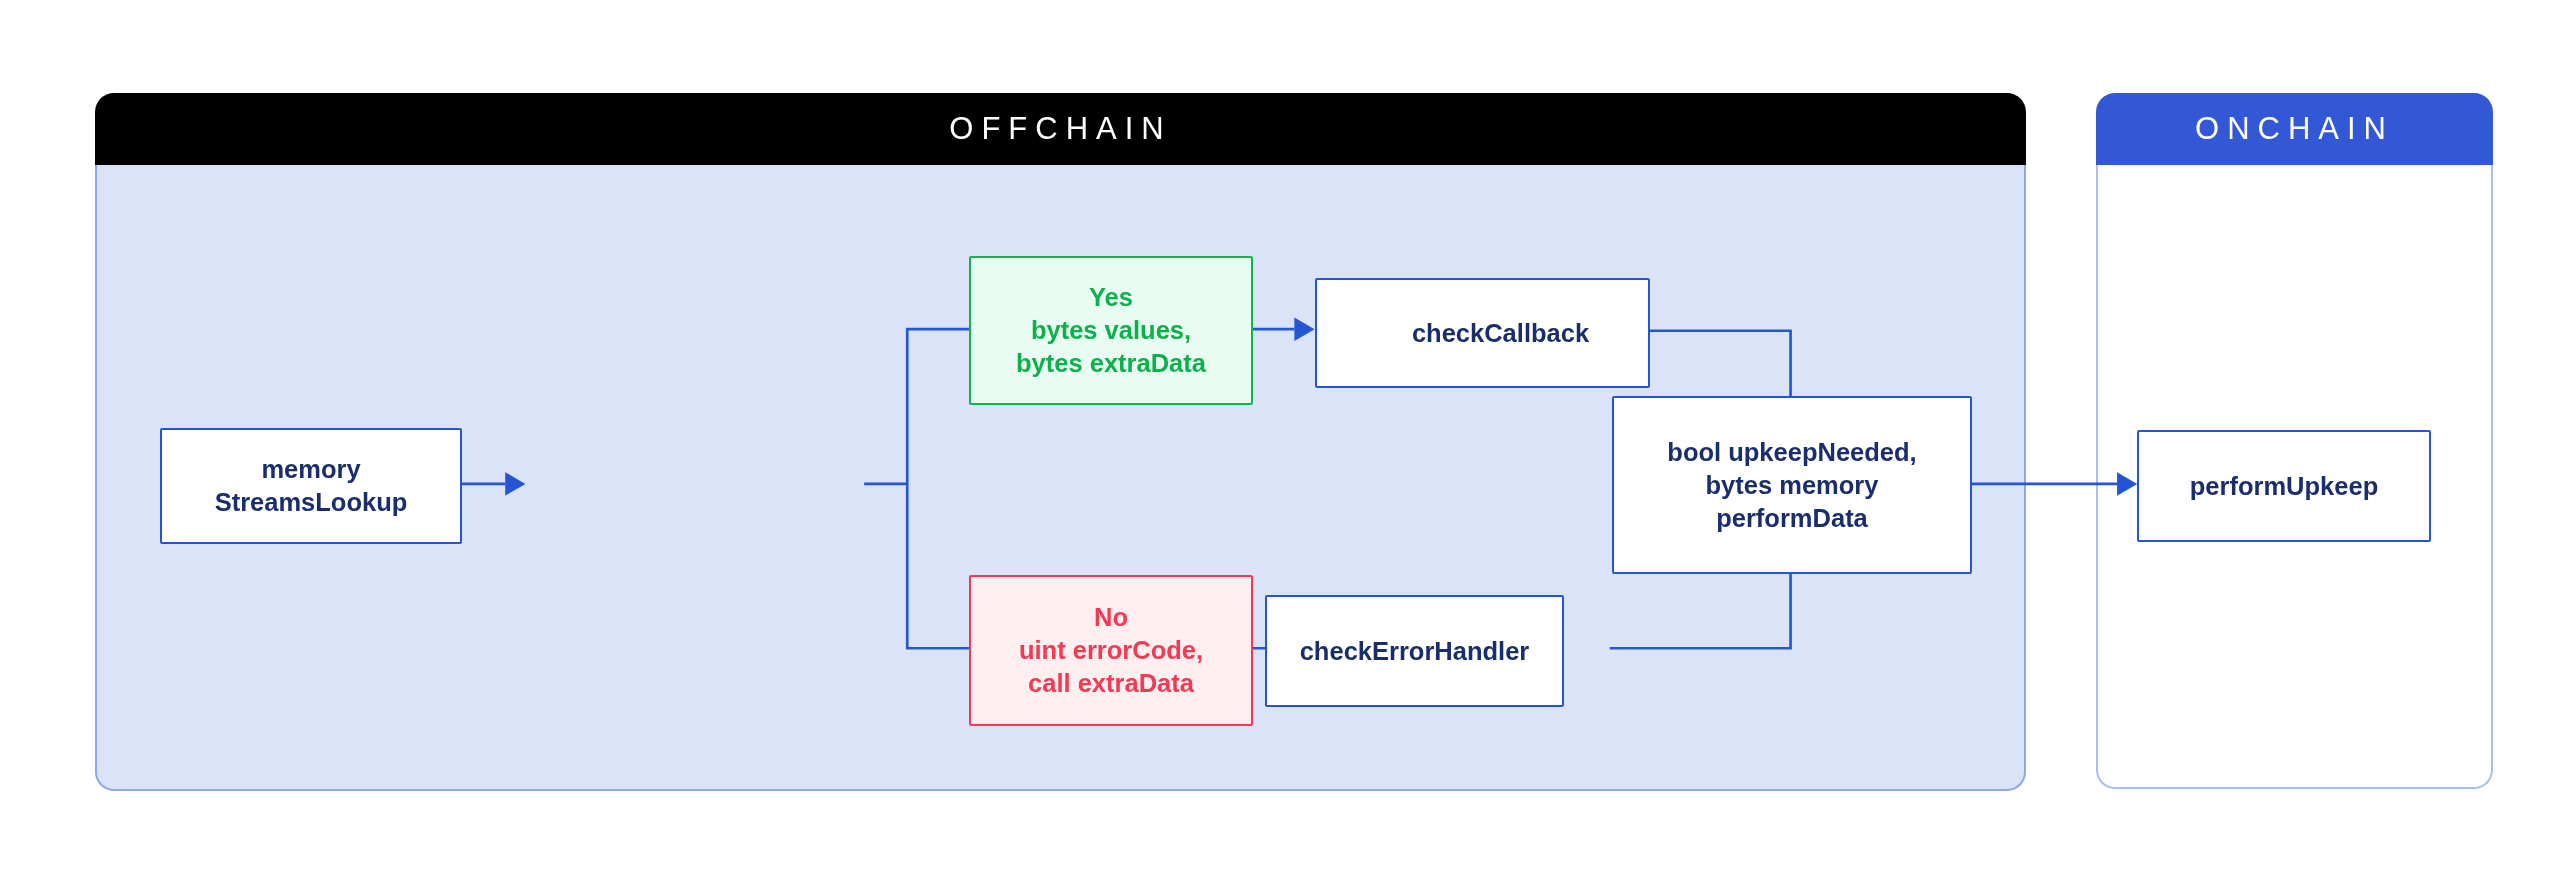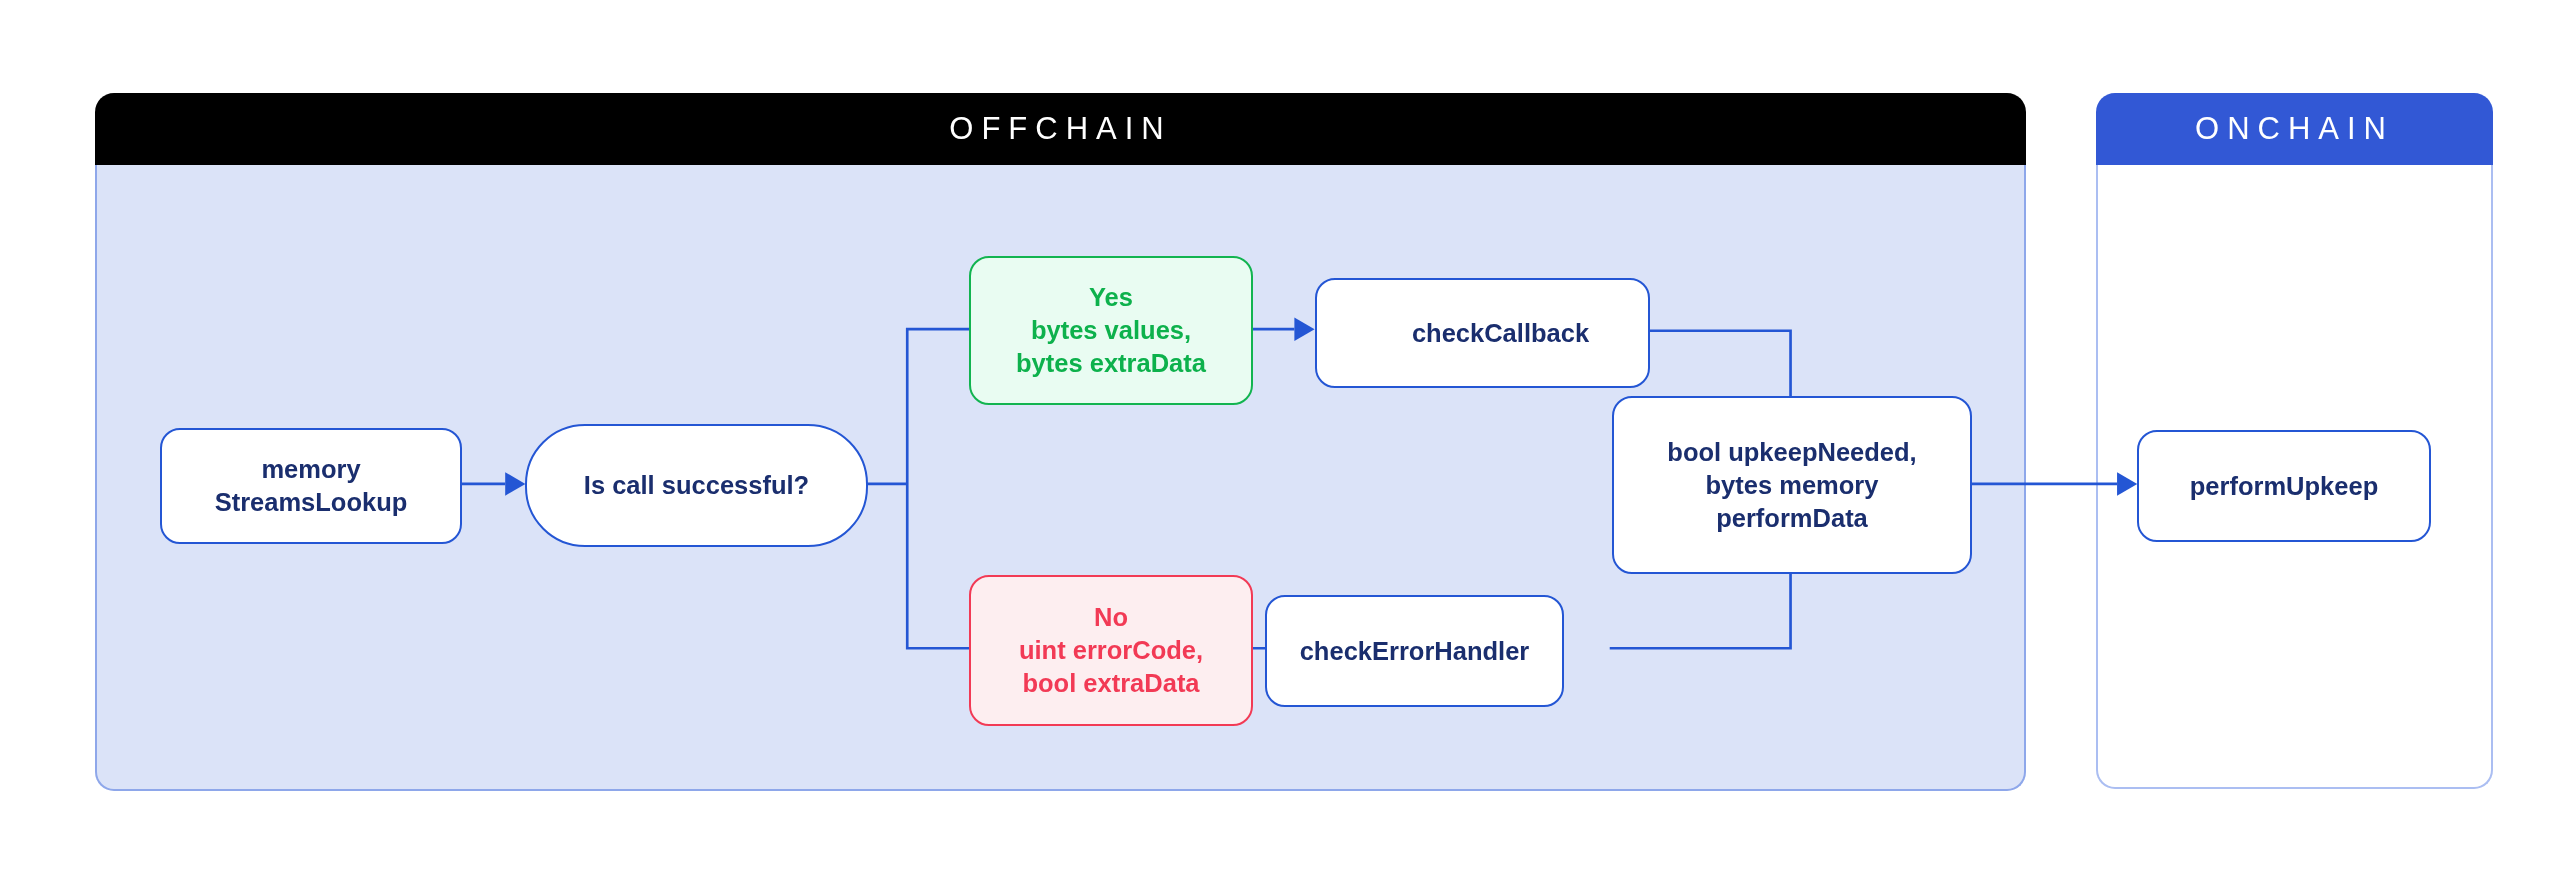--- a/index.html
+++ b/index.html
@@ -32,21 +32,21 @@
   .panel-offchain .panel-body{background:var(--offchain-body-bg);border:2.7px solid var(--panel-border);border-top:none;}
   .panel-onchain .panel-body{background:#ffffff;border:2.1px solid var(--onchain-border);border-top:none;}
 
   
   svg.wires{position:absolute;left:0;top:0;width:2576px;height:886px;}
   svg.wires path{stroke:var(--line-blue);stroke-width:5;fill:none;}
   svg.wires polygon{fill:var(--line-blue);stroke:none;}
 
   
   .node{position:absolute;display:flex;align-items:center;justify-content:center;text-align:center;
-    background:#ffffff;border:2.7px solid var(--line-blue);border-radius:20px;
+    background:#ffffff;border:2.7px solid var(--line-blue);border-radius:2px;
     color:var(--node-text);font-weight:700;font-size:25.5px;line-height:33px;white-space:pre-line;}
   .node-revert{left:160px;top:428px;width:298px;height:112px;}
   .node-question{left:525px;top:424px;width:339px;height:119px;border-radius:60px;}
   .node-yes{left:969px;top:256px;width:280px;height:145px;
     background:var(--yes-green-bg);border-color:var(--yes-green-border);color:var(--yes-green);}
   .node-no{left:969px;top:575px;width:280px;height:147px;
     background:var(--no-red-bg);border-color:var(--no-red);color:var(--no-red);}
   .node-check-callback{left:1315px;top:278px;width:295px;height:106px;padding-left:36px;}
   .node-check-error-handler{left:1265px;top:595px;width:295px;height:108px;}
   .node-upkeep{left:1612px;top:396px;width:356px;height:174px;}
@@ -88,34 +88,31 @@
 
     <path d="M 3702 910 H 3981"></path>
     <polygon points="3981,888 4019,910 3981,932"></polygon>
   </svg>
 
   <div class="node node-revert">
     <span>memory
 StreamsLookup</span>
   </div>
 
-  <div class="node node-question">
-    <span>Is call successful?</span>
-  </div>
 
   <div class="node node-yes">
     <span>Yes
 bytes values,
 bytes extraData</span>
   </div>
 
   <div class="node node-no">
     <span>No
 uint errorCode,
-bool extraData</span>
+call extraData</span>
   </div>
 
   <div class="node node-check-callback">
     <span>checkCallback</span>
   </div>
 
   <div class="node node-check-error-handler">
     <span>checkErrorHandler</span>
   </div>
 

